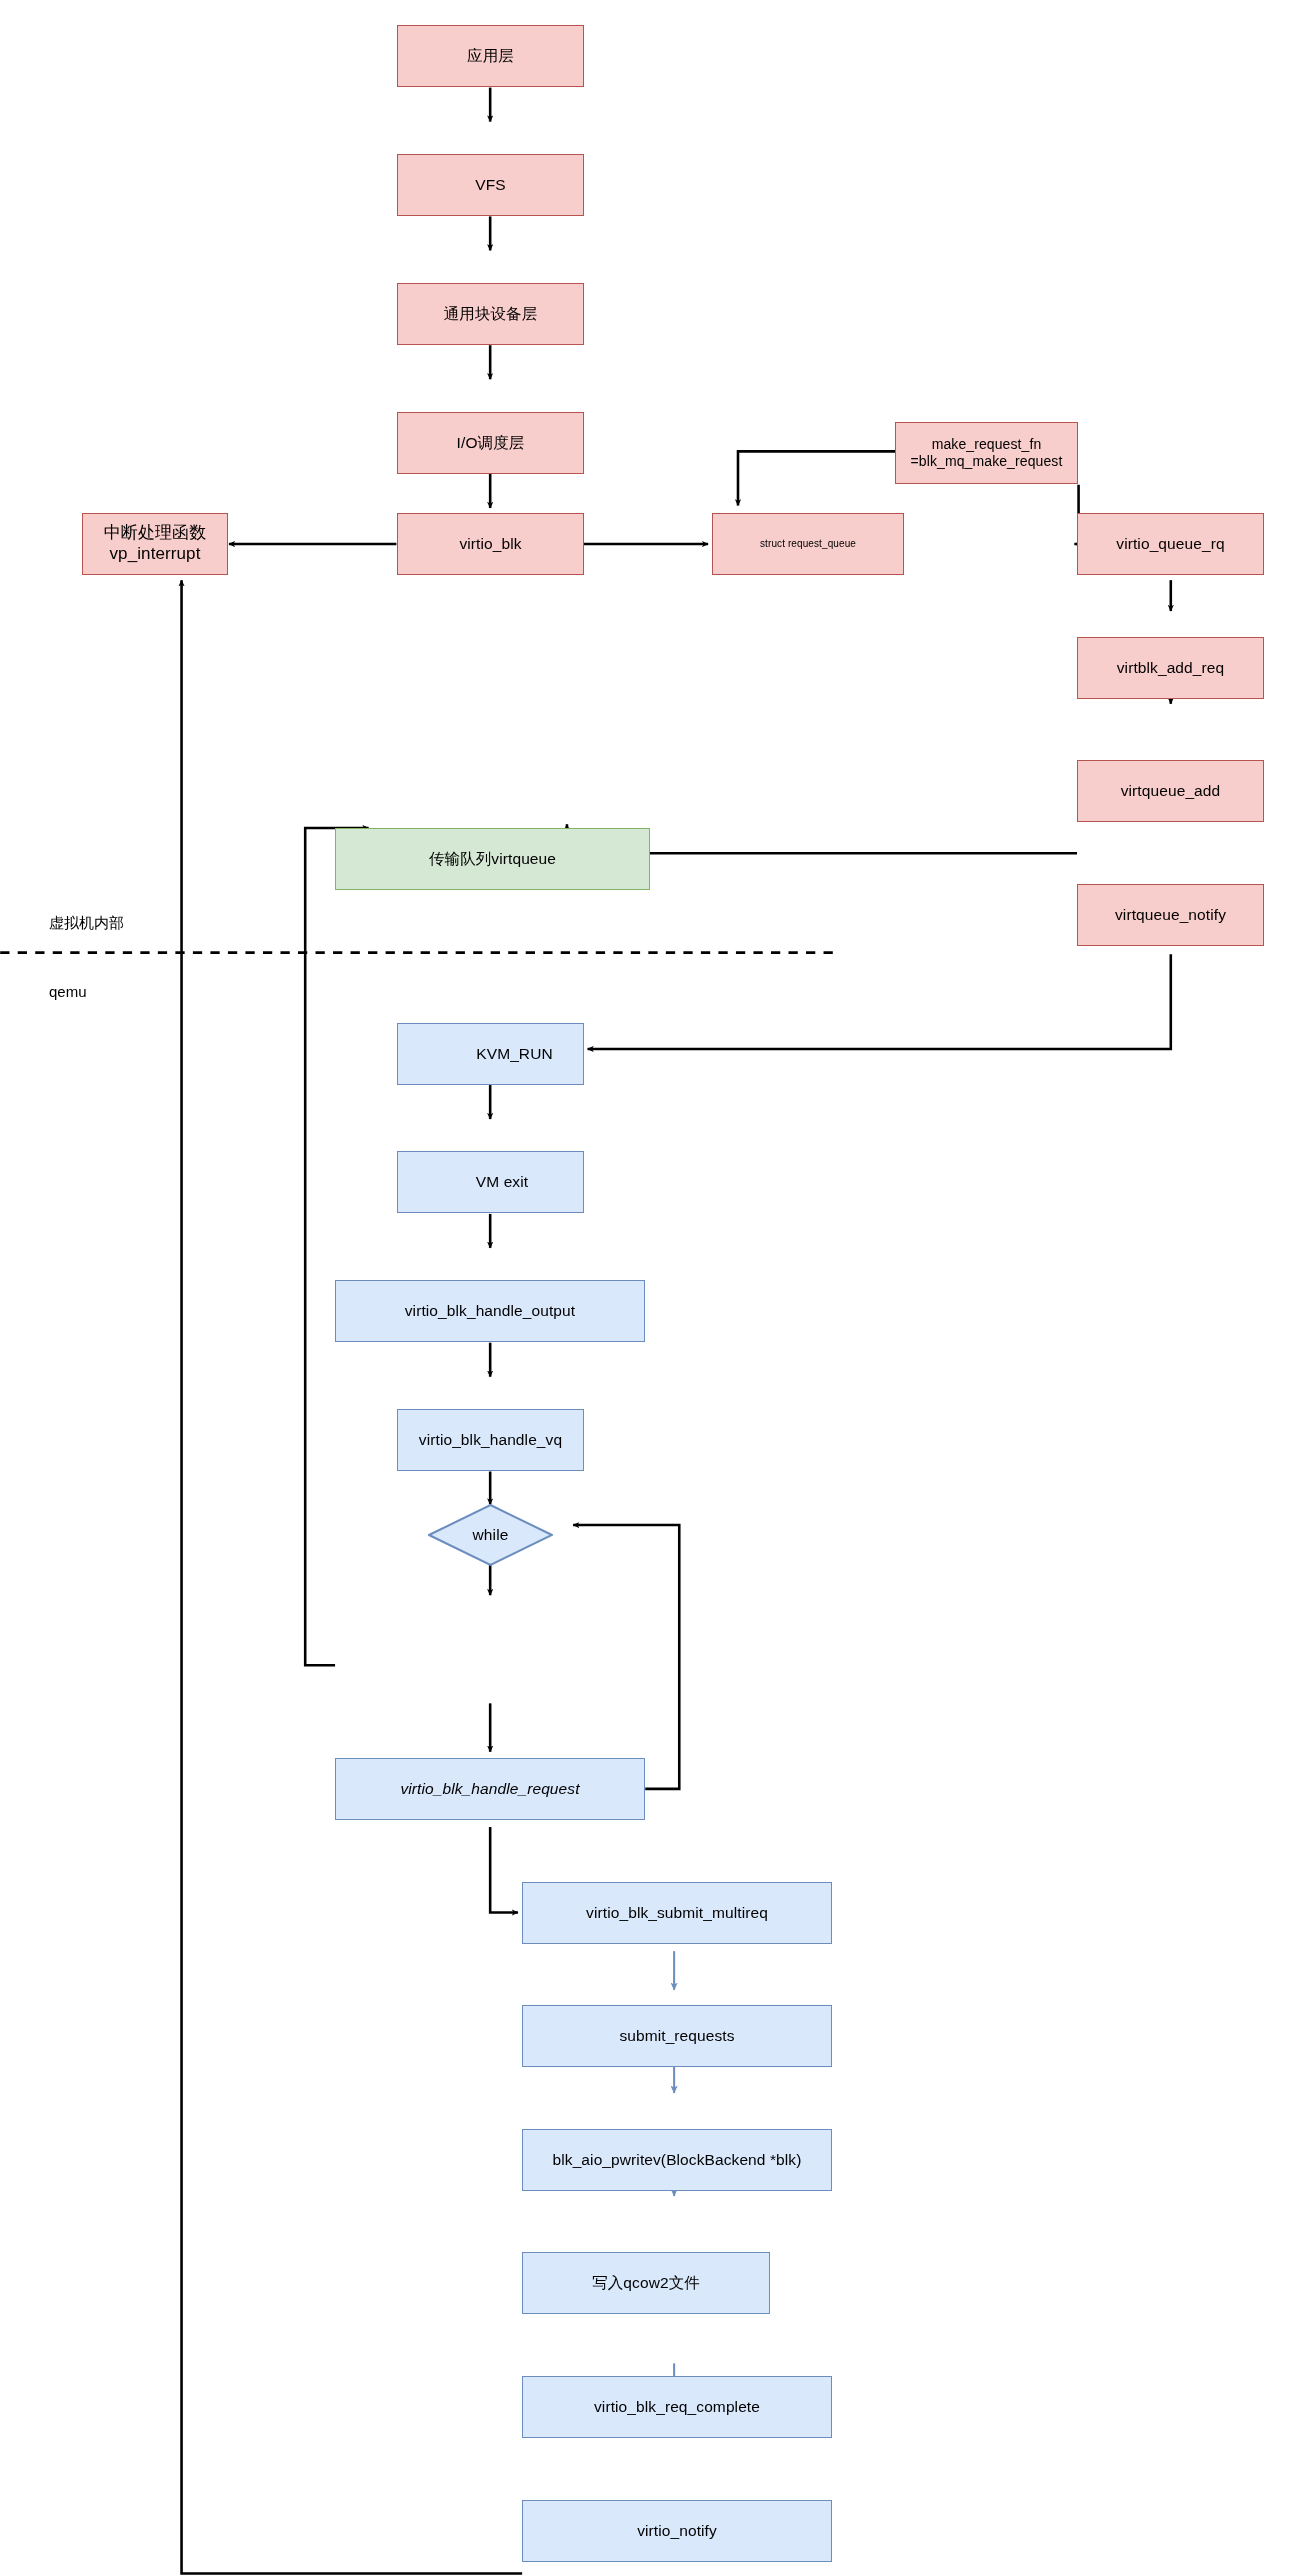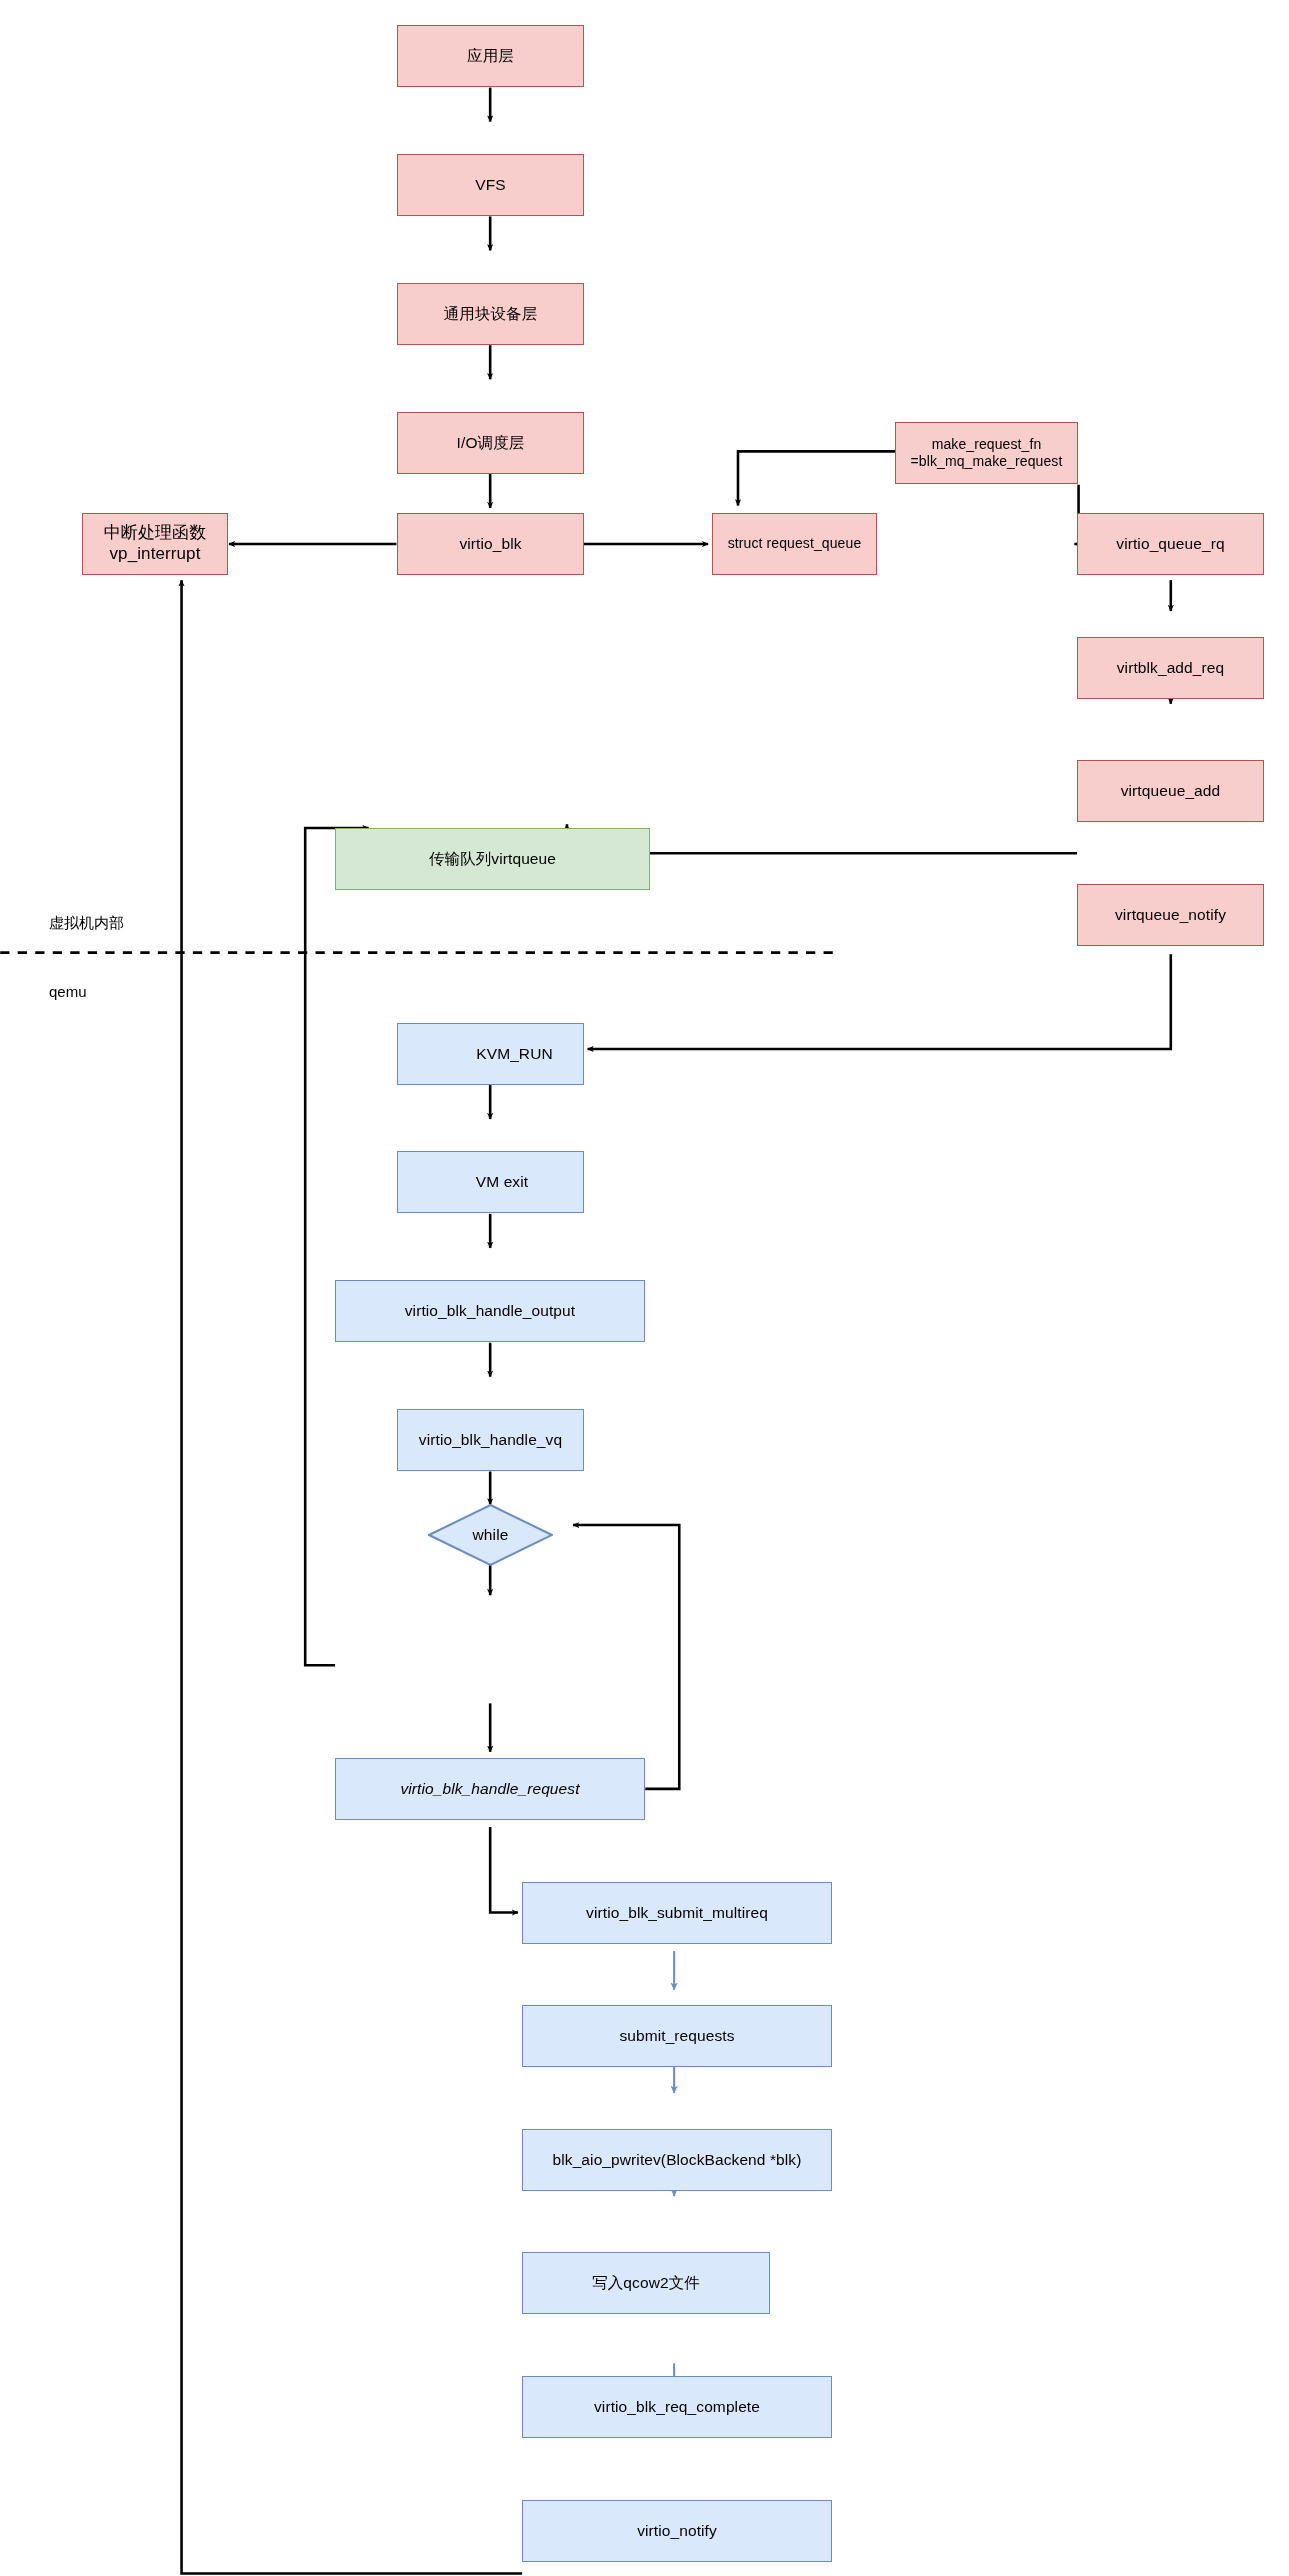--- a/index.html
+++ b/index.html
@@ -116,21 +116,21 @@
   <div class="node pink" style="left:397px;  top:412px;  width:187px; height:62px;">I/O调度层</div>
 
   <div class="node pink" style="left:397px;  top:513px;  width:187px; height:62px;">virtio_blk</div>
 
   <div class="node pink" style="left:82px;  top:513px;  width:146px; height:62px; font-size:17px;">中断处理函数
 vp_interrupt</div>
 
   <div class="node pink" style="left:895px; top:422px;  width:183px; height:62px; font-size:14px;">make_request_fn
 =blk_mq_make_request</div>
 
-  <div class="node pink" style="left:712px; top:513px;  width:165px; height:62px; font-size:14px;">struct request_queue</div>
+  <div class="node pink" style="left:712px; top:513px;  width:192px; height:62px; font-size:10px;">struct request_queue</div>
 
   <div class="node pink" style="left:1077px; top:513px;  width:187px; height:62px;">virtio_queue_rq</div>
 
   <div class="node pink" style="left:1077px; top:637px; width:187px; height:62px;">virtblk_add_req</div>
 
   <div class="node pink" style="left:1077px; top:760px; width:187px; height:62px;">virtqueue_add</div>
 
   <div class="node pink" style="left:1077px; top:884px; width:187px; height:62px;">virtqueue_notify</div>
 
   <div class="node green" style="left:335px;  top:828px; width:315px; height:62px;">传输队列virtqueue</div>

